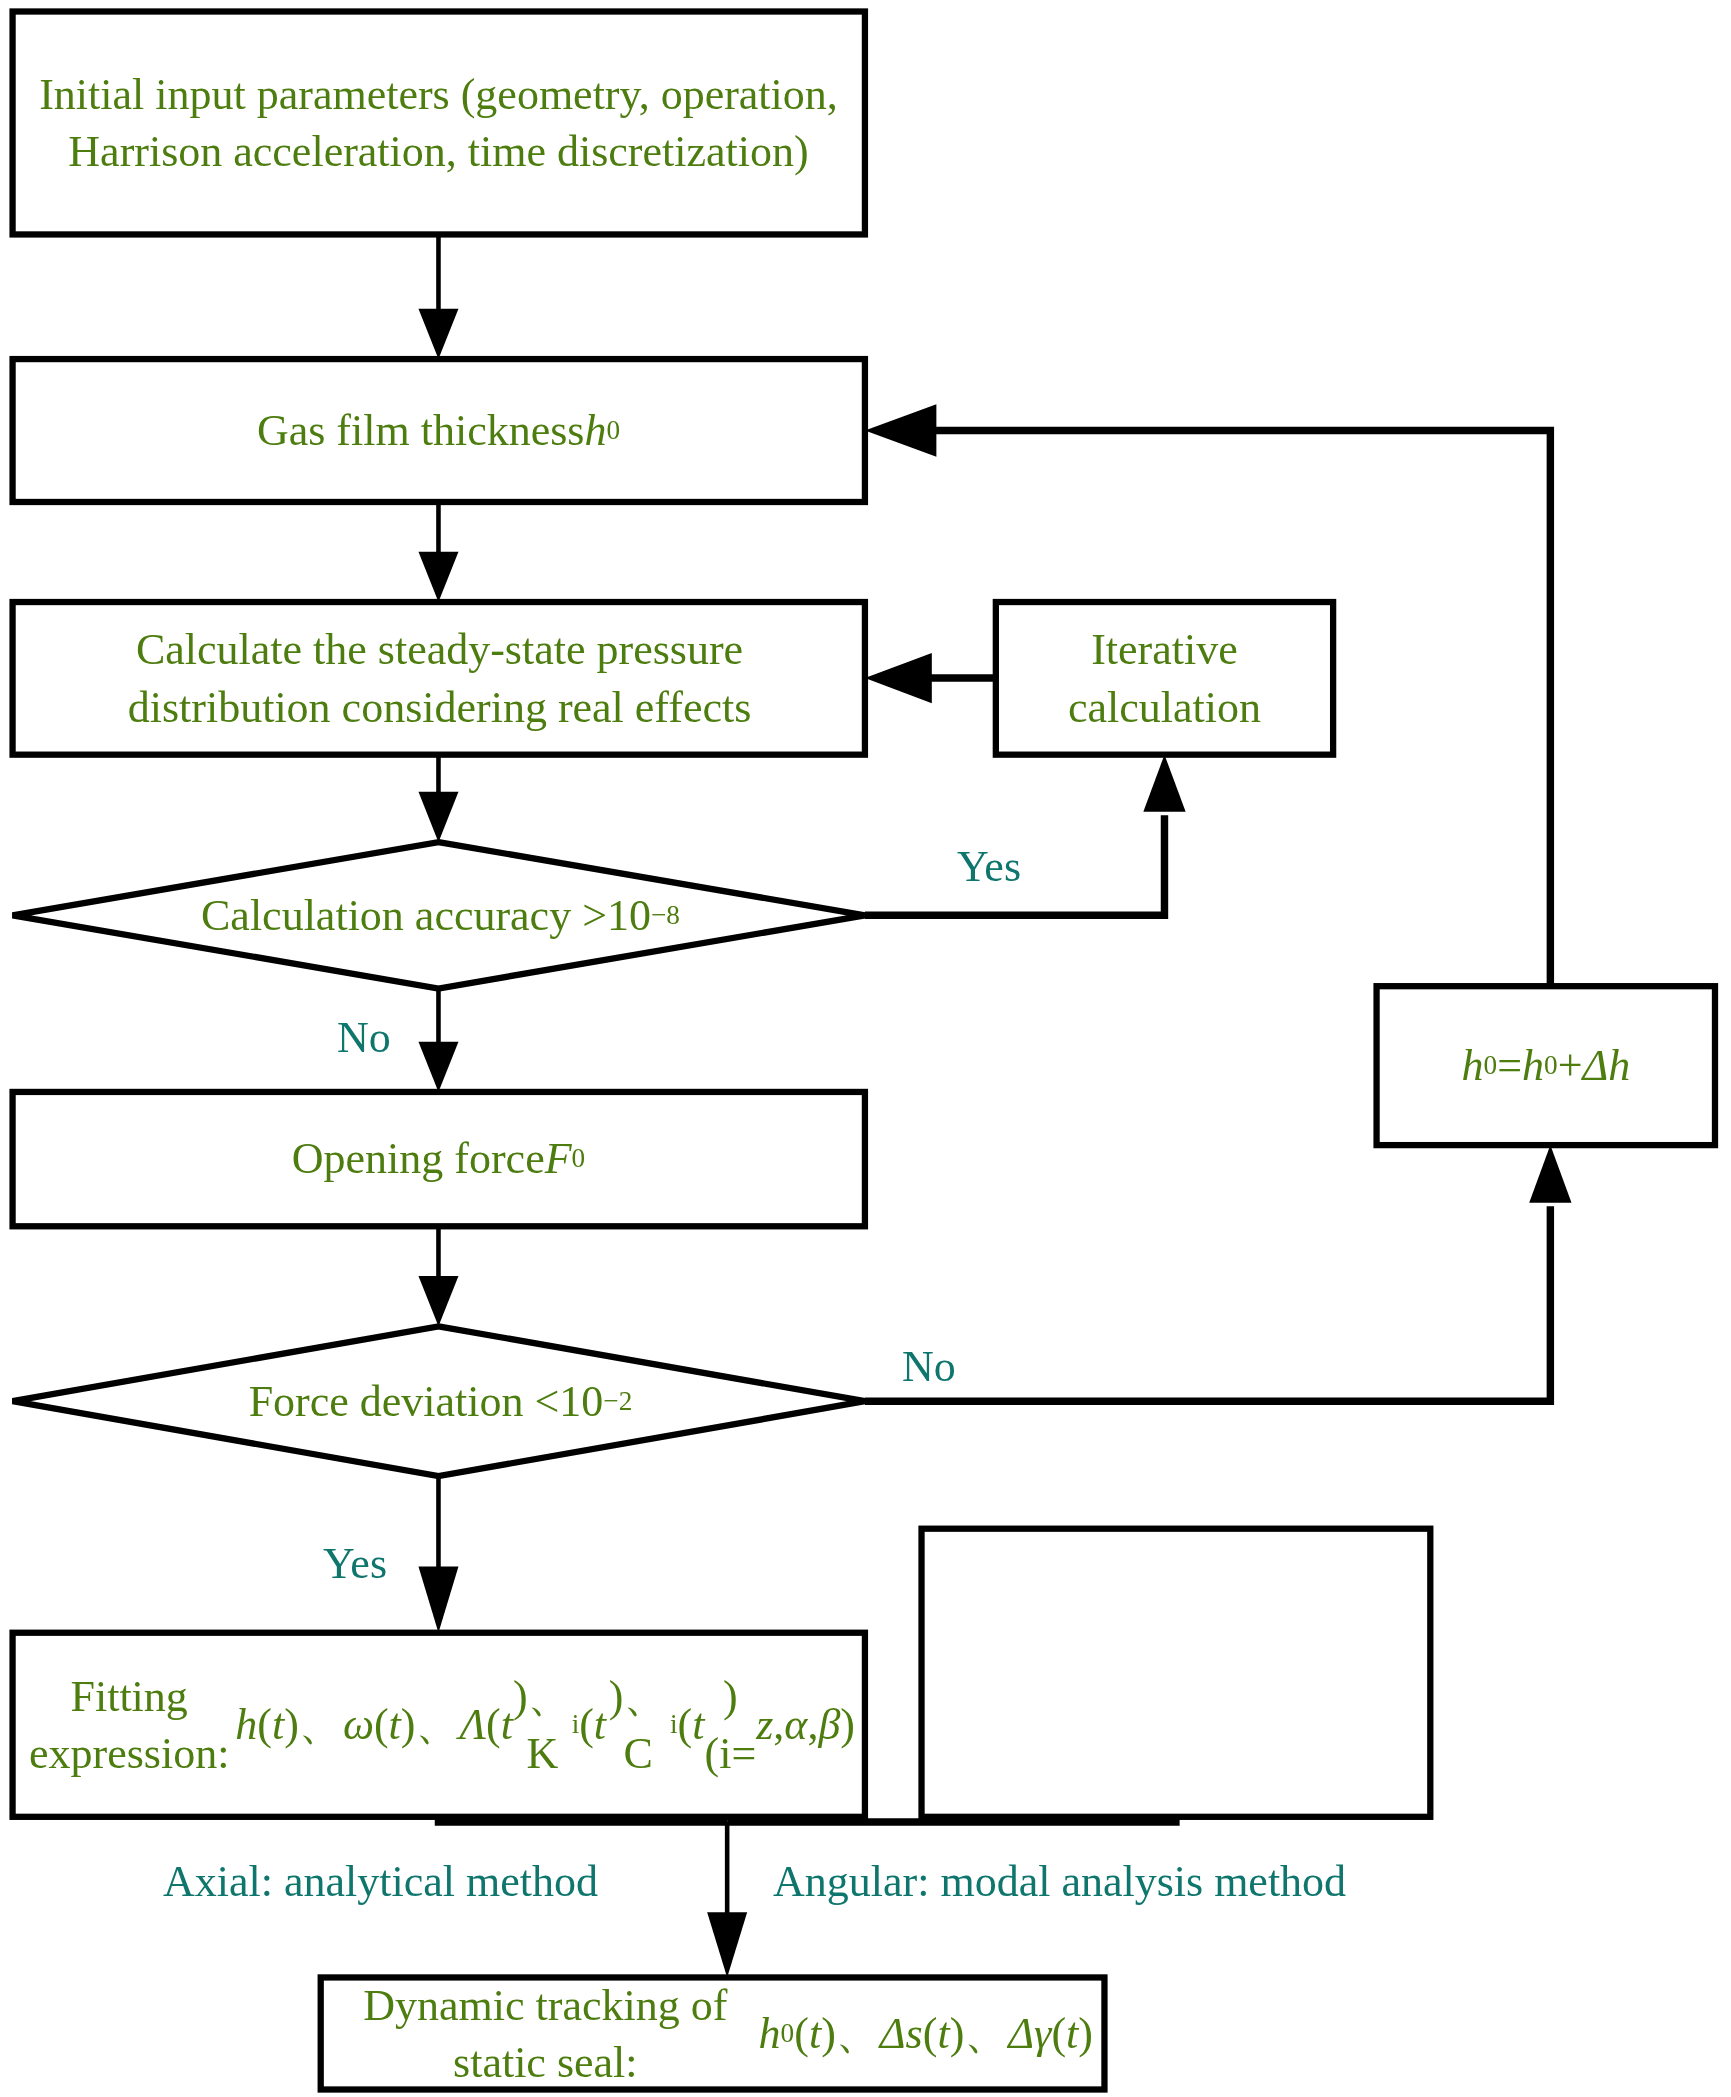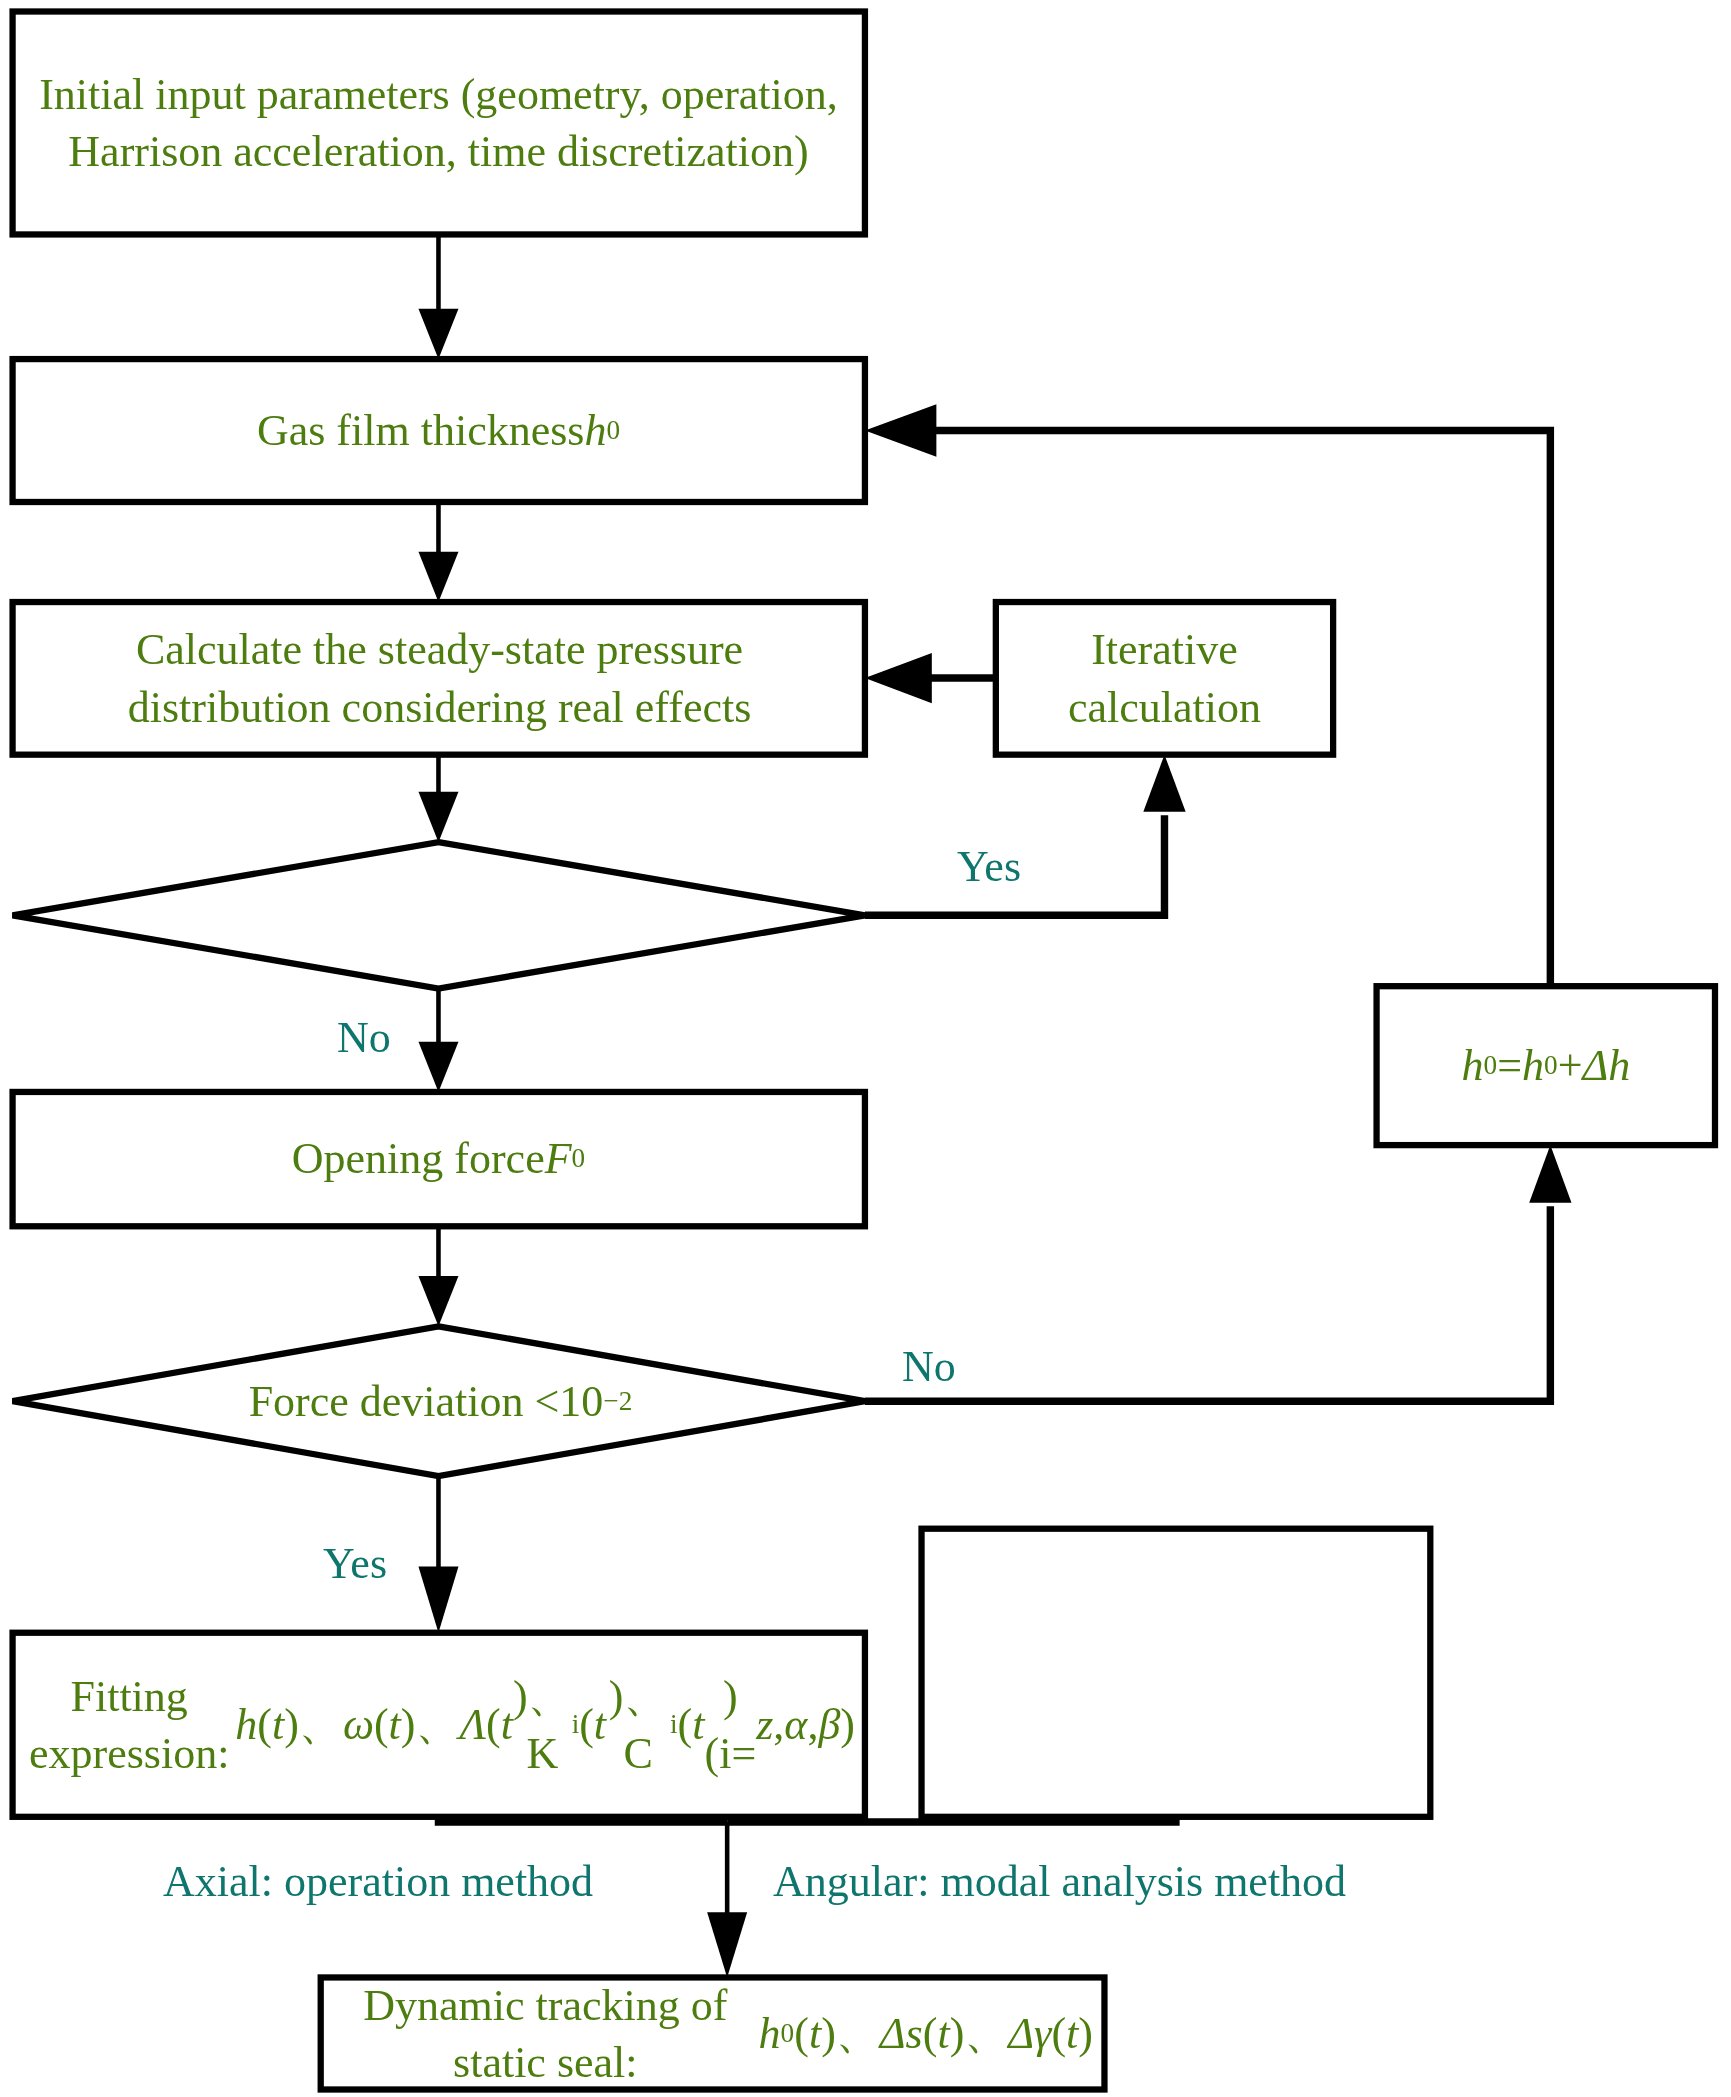--- a/index.html
+++ b/index.html
@@ -106,38 +106,39 @@
   </svg>
 
   <div class="node-text" style="left:35px; top:11.4px; width:807px; height:223px; font-size:44px;">Initial input parameters (geometry, operation, Harrison acceleration, time discretization)</div>
 
   <div class="node-text" style="left:35px; top:359px; width:807px; height:143px; font-size:44px;">Gas film thickness <em class="it">h</em><sub class="sb">0</sub></div>
 
   <div class="node-text" style="left:29px; top:602px; width:821px; height:153px; font-size:44px;">Calculate the steady-state pressure distribution considering real effects</div>
 
   <div class="node-text" style="left:1006px; top:602px; width:317px; height:153px; font-size:44px;">Iterative calculation</div>
 
+  <div class="node-text" style="left:103px; top:881px; width:675px; height:70px; font-size:44px;">Calculation accuracy &gt;10<sup class="sp">−8</sup></div>
 
   <div class="node-text" style="left:35px; top:1092px; width:807px; height:134px; font-size:44px;">Opening force <em class="it">F</em><sub class="sb">0</sub></div>
 
   <div class="node-text" style="left:1388px; top:986px; width:316px; height:159px; font-size:44px;"><em class="it">h</em><sub class="sb">0</sub>=<em class="it">h</em><sub class="sb">0</sub>+<em class="it">Δh</em></div>
 
   <div class="node-text" style="left:103px; top:1367px; width:675px; height:70px; font-size:44px;">Force deviation &lt;10<sup class="sp">−2</sup></div>
 
   <div class="node-text" style="left:23px; top:1633px; width:832px; height:184px; font-size:44px;">Fitting expression: <em class="it">h</em>(<em class="it">t</em>)、 <em class="it">ω</em>(<em class="it">t</em>)、 <em class="it">Λ</em>(<em class="it">t</em>)、<br>K<sub class="sb">i</sub>(<em class="it">t</em>)、 C<sub class="sb">i</sub>(<em class="it">t</em>)(i=<em class="it">z</em>,<em class="it">α</em>,<em class="it">β</em>)</div>
 
 
   <div class="node-text" style="left:332px; top:1978px; width:761px; height:112px; font-size:44px;">Dynamic tracking of static seal:<br><em class="it">h</em><sub class="sb">0</sub>(<em class="it">t</em>)、 <em class="it">Δs</em>(<em class="it">t</em>)、 <em class="it">Δγ</em>(<em class="it">t</em>)</div>
 
   <div class="edge-label" style="left:957px; top:841px; font-size:44px;">Yes</div>
 
   <div class="edge-label" style="left:337px; top:1012px; font-size:44px;">No</div>
 
   <div class="edge-label" style="left:902px; top:1341px; font-size:44px;">No</div>
 
   <div class="edge-label" style="left:323px; top:1538px; font-size:44px;">Yes</div>
 
-  <div class="edge-label" style="left:163px; top:1856px; font-size:44px;">Axial: operation method</div>
+  <div class="edge-label" style="left:163px; top:1856px; font-size:44px;">Axial: analytical method</div>
 
   <div class="edge-label" style="left:773px; top:1856px; font-size:44px;">Angular: modal analysis method</div>
 
 </div>
 
 
 </body></html>

